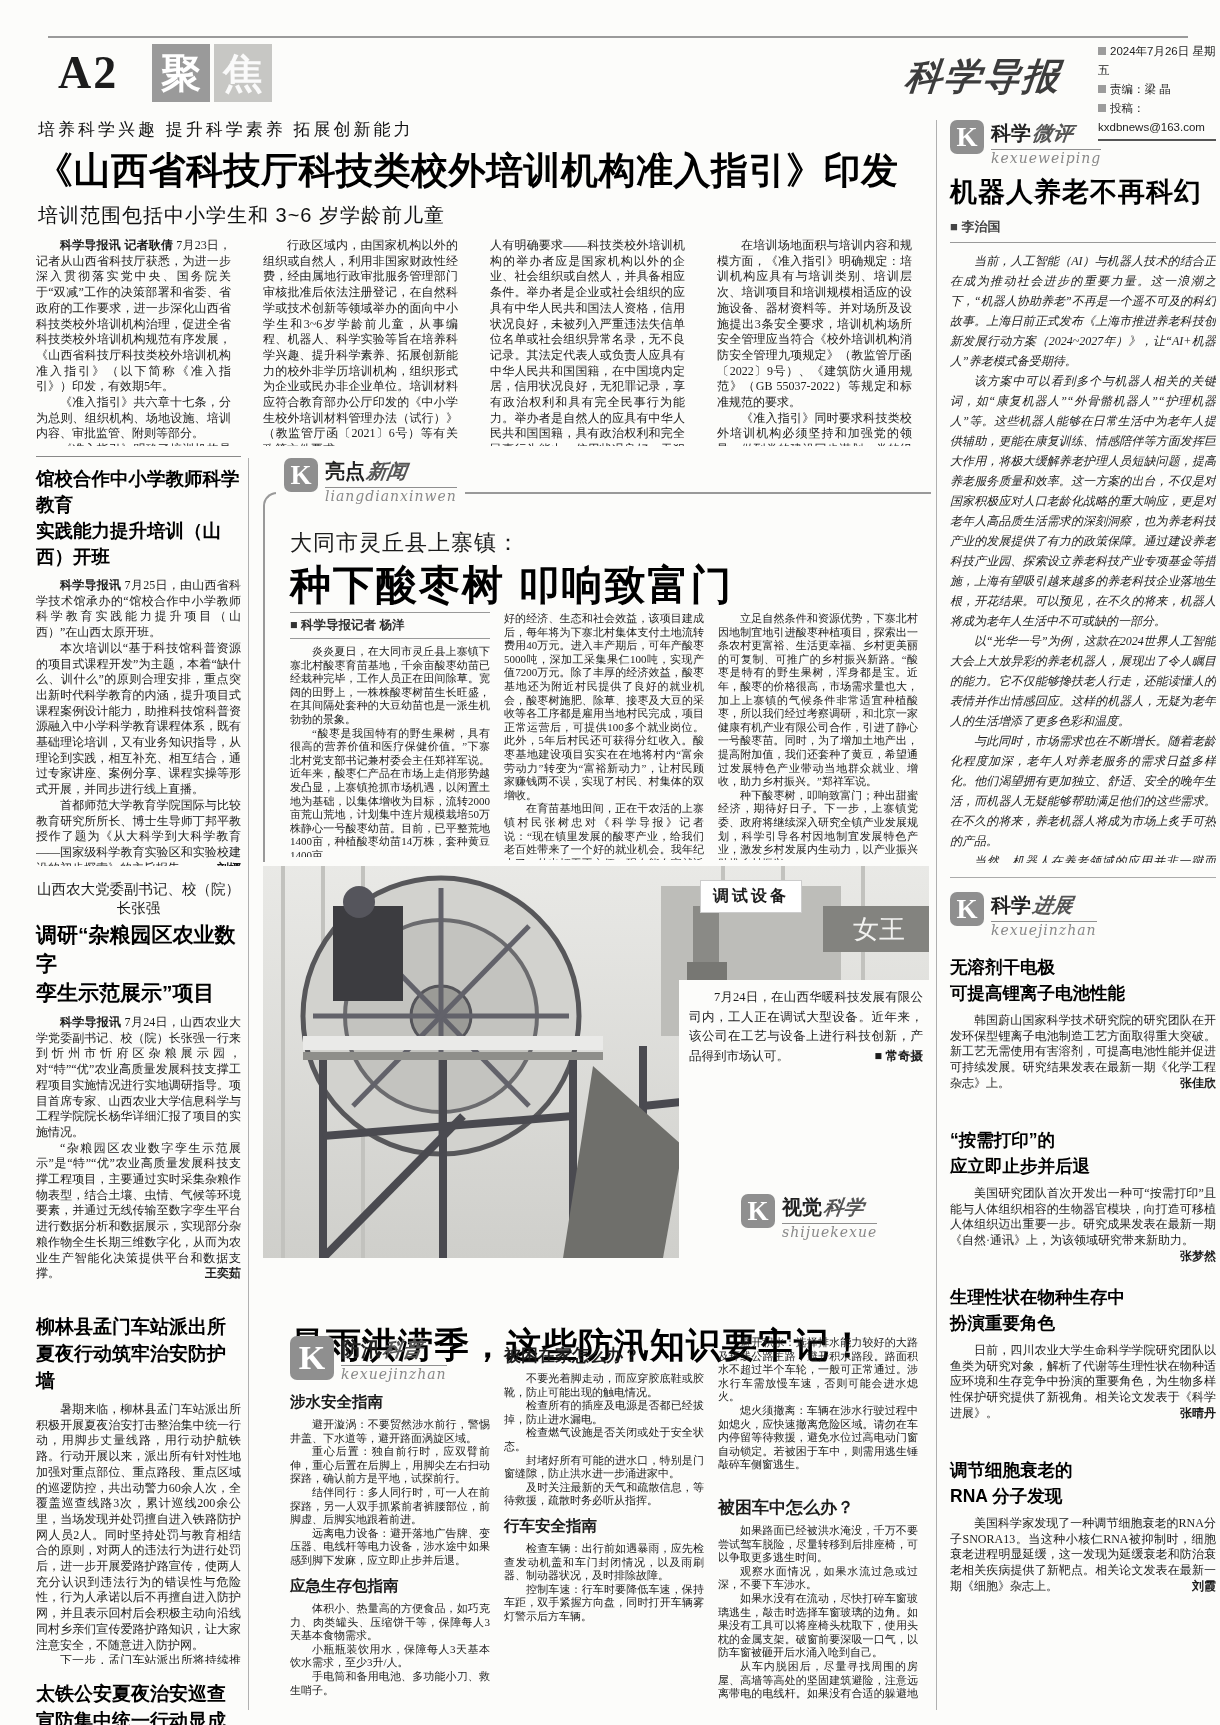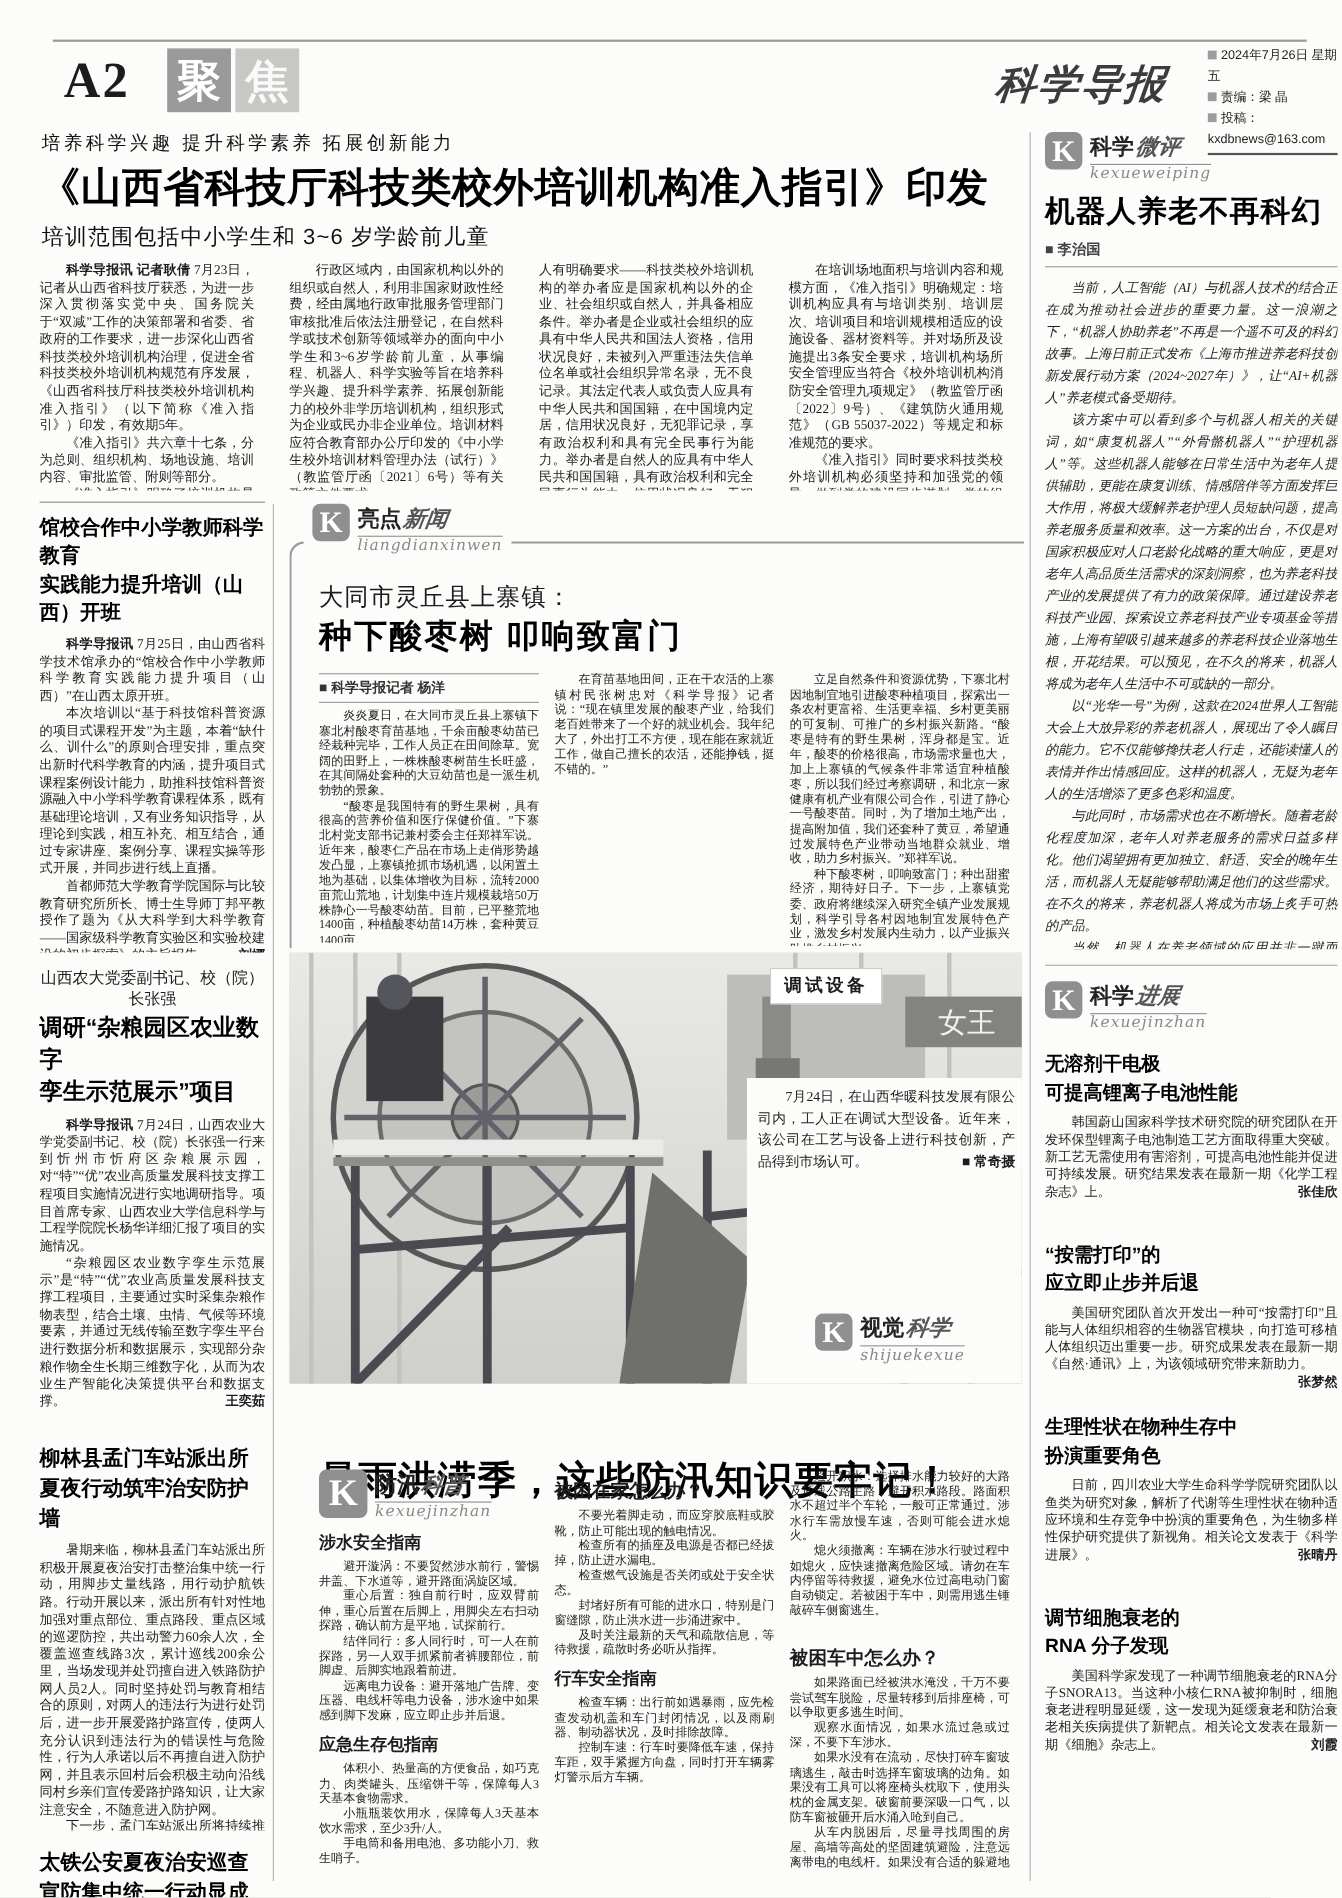--- a/index.html
+++ b/index.html
@@ -140,31 +140,32 @@
       <div class="ktxt">
         <div class="ktop">
           <span class="kbold">亮点</span>
           <span class="kscript">新闻</span>
         </div>
         <span class="kpin">liangdianxinwen</span>
       </div>
     </div>
   </div>
   <div class="abs" style="left:290px;top:528px;font-family:'Liberation Sans',sans-serif;font-size:22px;letter-spacing:1px;">大同市灵丘县上寨镇：</div>
-  <div class="abs sechead" style="left:290px;top:558px;font-size:30px;letter-spacing:2px;">种下酸枣树  叩响致富门</div>
+  <div class="abs sechead" style="left:290px;top:558px;font-size:41px;letter-spacing:2px;">种下酸枣树  叩响致富门</div>
   <div class="abs" style="left:290px;top:612px;width:628px;height:248px;display:flex;gap:14px;">
     <div style="width:200px;">
       <div style="border-top:1px solid #999;border-bottom:1px solid #999;padding:4px 0;font-family:'Liberation Sans',sans-serif;font-weight:bold;font-size:12.5px;color:#333;">■ 科学导报记者 杨洋</div>
       <div class="bx" style="margin-top:6px;height:212px;">
         <p>炎炎夏日，在大同市灵丘县上寨镇下寨北村酸枣育苗基地，千余亩酸枣幼苗已经栽种完毕，工作人员正在田间除草。宽阔的田野上，一株株酸枣树苗生长旺盛，在其间隔处套种的大豆幼苗也是一派生机勃勃的景象。</p>
         <p>“酸枣是我国特有的野生果树，具有很高的营养价值和医疗保健价值。”下寨北村党支部书记兼村委会主任郑祥军说。近年来，酸枣仁产品在市场上走俏形势越发凸显，上寨镇抢抓市场机遇，以闲置土地为基础，以集体增收为目标，流转2000亩荒山荒地，计划集中连片规模栽培50万株静心一号酸枣幼苗。目前，已平整荒地1400亩，种植酸枣幼苗14万株，套种黄豆1400亩。</p>
 
       </div>
     </div>
     <div class="bx" style="width:200px;height:248px;">
+      <p style="text-indent:0;">好的经济、生态和社会效益，该项目建成后，每年将为下寨北村集体支付土地流转费用40万元。进入丰产期后，可年产酸枣5000吨，深加工采集果仁100吨，实现产值7200万元。除了丰厚的经济效益，酸枣基地还为附近村民提供了良好的就业机会，酸枣树施肥、除草、接枣及大豆的采收等各工序都是雇用当地村民完成，项目正常运营后，可提供100多个就业岗位。此外，5年后村民还可获得分红收入。酸枣基地建设项目实实在在地将村内“富余劳动力”转变为“富裕新动力”，让村民顾家赚钱两不误，实现了村民、村集体的双增收。</p>
       <p>在育苗基地田间，正在干农活的上寨镇村民张树忠对《科学导报》记者说：“现在镇里发展的酸枣产业，给我们老百姓带来了一个好的就业机会。我年纪大了，外出打工不方便，现在能在家就近工作，做自己擅长的农活，还能挣钱，挺不错的。”</p>
     </div>
     <div class="bx" style="width:200px;height:248px;">
       <p>立足自然条件和资源优势，下寨北村因地制宜地引进酸枣种植项目，探索出一条农村更富裕、生活更幸福、乡村更美丽的可复制、可推广的乡村振兴新路。“酸枣是特有的野生果树，浑身都是宝。近年，酸枣的价格很高，市场需求量也大，加上上寨镇的气候条件非常适宜种植酸枣，所以我们经过考察调研，和北京一家健康有机产业有限公司合作，引进了静心一号酸枣苗。同时，为了增加土地产出，提高附加值，我们还套种了黄豆，希望通过发展特色产业带动当地群众就业、增收，助力乡村振兴。”郑祥军说。</p>
       <p>种下酸枣树，叩响致富门；种出甜蜜经济，期待好日子。下一步，上寨镇党委、政府将继续深入研究全镇产业发展规划，科学引导各村因地制宜发展特色产业，激发乡村发展内生动力，以产业振兴助推乡村振兴。</p>
     </div>
   </div>
 
   <div class="abs" style="left:263px;top:866px;width:666px;height:392px;background:#dddddb;overflow:hidden;">
     <svg width="666" height="392" viewBox="0 0 666 392">

